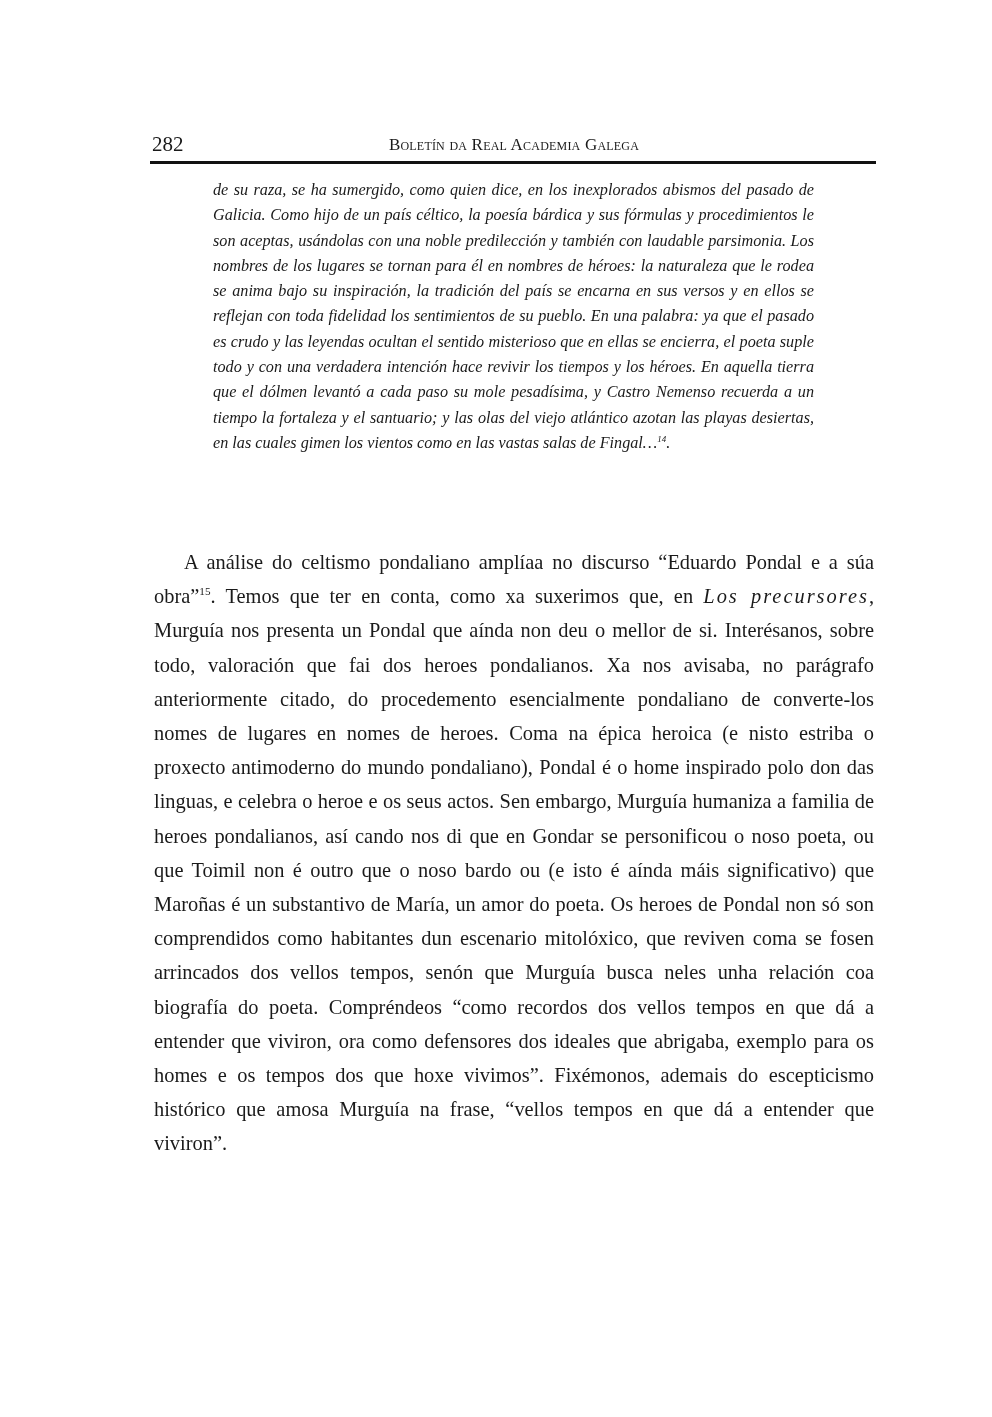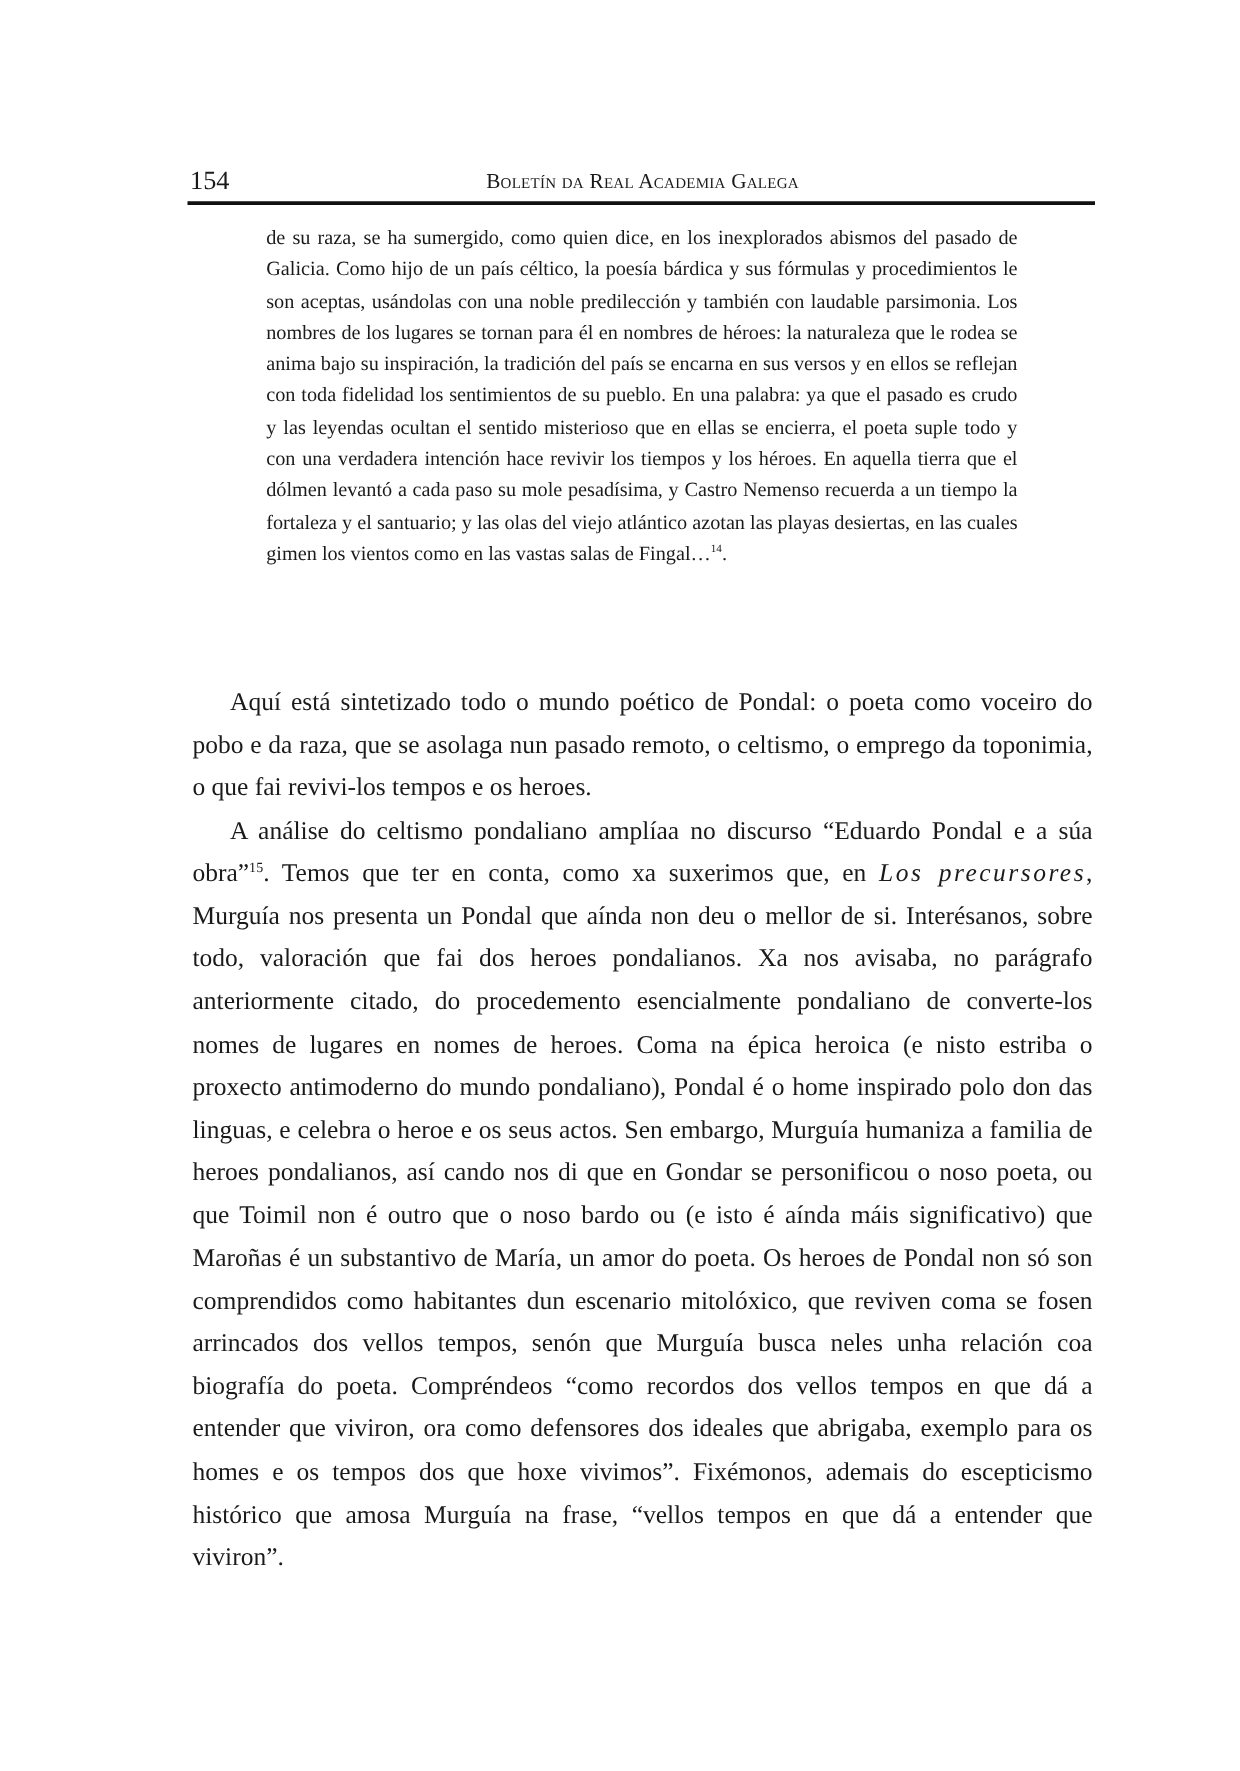--- a/index.html
+++ b/index.html
@@ -1,36 +1,35 @@
 <!DOCTYPE html>
 <html><head>
   <meta charset="utf-8">
   <style>
     html, body { margin: 0; padding: 0; background: #ffffff; }
     body { width: 992px; height: 1417px; position: relative; overflow: hidden; color: #1a1a1a; font-family: "Liberation Serif", "DejaVu Serif", serif; }
     .header { position: absolute; left: 152px; top: 130px; width: 724px; height: 30px; }
     .page-num { position: absolute; left: 0; top: 2px; font-size: 21px; }
     .running-title { position: absolute; left: 0; right: 0; top: 5px; text-align: center; font-size: 17px; font-variant: small-caps; letter-spacing: 0.2px; }
     .header-rule { position: absolute; left: 150px; top: 161px; width: 726px; height: 3px; background: #111; }
-    .quote { position: absolute; left: 213px; top: 178px; width: 601px; font-size: 16.2px; line-height: 25.3px; text-align: justify; hyphens: manual; }
+    .quote { position: absolute; left: 213px; top: 178px; width: 601px; font-size: 16.2px; line-height: 25.3px; text-align: justify; hyphens: manual; font-style: italic; }
     .quote p { margin: 0; }
     .body { position: absolute; left: 154px; top: 545px; width: 720px; font-size: 20.4px; line-height: 34.2px; text-align: justify; }
     .body p { margin: 0; text-indent: 30px; }
     sup { font-size: 0.55em; line-height: 0; vertical-align: super; }
     em.spaced { letter-spacing: 2px; margin-top: 40px; }
   </style>
 </head>
 <body>
 
 <div class="header">
-  <span class="page-num">154</span>
+  <span class="page-num">282</span>
   <div class="running-title">Boletín da Real Academia Galega</div>
 </div>
 <div class="header-rule"></div>
 
 <div class="quote">
   <p><span>de su raza, se ha sumergido, como quien dice, en los inexplorados abismos del pasado de Galicia. Como hijo de un país céltico, la poesía bárdica y sus fórmulas y procedimientos le son aceptas, usándolas con una noble predilección y también con laudable parsimonia. Los nombres de los lugares se tornan para él en nombres de héroes: la naturaleza que le rodea se anima bajo su inspiración, la tradición del país se encarna en sus versos y en ellos se reflejan con toda fidelidad los sentimientos de su pueblo. En una palabra: ya que el pasado es crudo y las leyendas ocultan el sentido misterioso que en ellas se encierra, el poeta suple todo y con una verdadera intención hace revivir los tiempos y los héroes. En aquella tierra que el dólmen levantó a cada paso su mole pesadísima, y Castro Nemenso recuerda a un tiempo la fortaleza y el santuario; y las olas del viejo atlántico azotan las playas desiertas, en las cuales gimen los vientos como en las vastas salas de Fingal…</span><sup>14</sup><span>.</span></p>
 </div>
 
 <div class="body">
-  <p>Aquí está sintetizado todo o mundo poético de Pondal: o poeta como voceiro do pobo e da raza, que se asolaga nun pasado remoto, o celtismo, o emprego da toponimia, o que fai revivi-los tempos e os heroes.</p>
   <p><span>A análise do celtismo pondaliano amplíaa no discurso “Eduardo Pondal e a súa obra”</span><sup>15</sup><span>. Temos que ter en conta, como xa suxerimos que, en </span><em class="spaced">Los precursores</em><span>, Murguía nos presenta un Pondal que aínda non deu o mellor de si. Interésanos, sobre todo, valoración que fai dos heroes pondalianos. Xa nos avisaba, no parágrafo anteriormente citado, do procedemento esencialmente pondaliano de converte-los nomes de lugares en nomes de heroes. Coma na épica heroica (e nisto estriba o proxecto antimoderno do mundo pondaliano), Pondal é o home inspirado polo don das linguas, e celebra o heroe e os seus actos. Sen embargo, Murguía humaniza a familia de heroes pondalianos, así cando nos di que en Gondar se personificou o noso poeta, ou que Toimil non é outro que o noso bardo ou (e isto é aínda máis significativo) que Maroñas é un substantivo de María, un amor do poeta. Os heroes de Pondal non só son comprendidos como habitantes dun escenario mitolóxico, que reviven coma se fosen arrincados dos vellos tempos, senón que Murguía busca neles unha relación coa biografía do poeta. Compréndeos “como recordos dos vellos tempos en que dá a entender que viviron, ora como defensores dos ideales que abrigaba, exemplo para os homes e os tempos dos que hoxe vivimos”. Fixémonos, ademais do escepticismo histórico que amosa Murguía na frase, “vellos tempos en que dá a entender que viviron”.</span></p>
 </div>
 
 </body></html>

